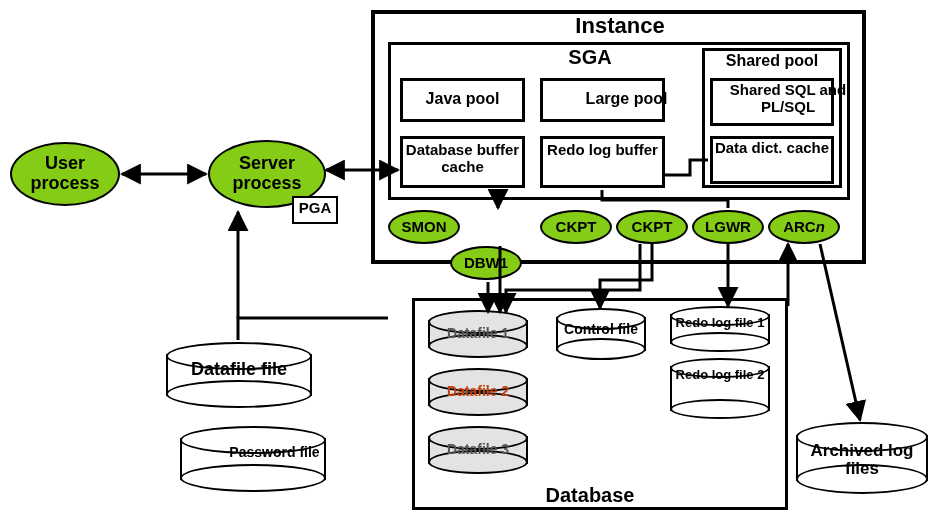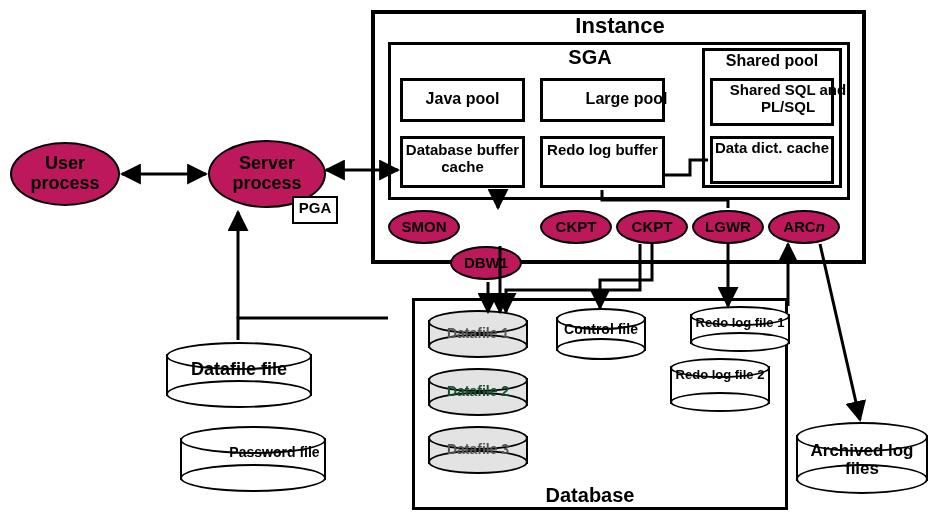--- a/index.html
+++ b/index.html
@@ -24,21 +24,21 @@
     position: absolute;
     font-weight: bold;
     color: #000;
     text-align: center;
     line-height: 1.1;
   }
   .ellipse {
     position: absolute;
     border: 2px solid #000;
     border-radius: 50%;
-    background: #be185d;
+    background: #84cc16;
     display: flex;
     align-items: center;
     justify-content: center;
     font-weight: bold;
     text-align: center;
     line-height: 1.1;
     box-sizing: border-box;
   }
   .cyl {
     position: absolute;
@@ -143,43 +143,43 @@
   <div class="cyl grey" style="left:428px; top:310px; width:100px; height:48px;">
     <div class="body" style="top:10px; bottom:10px;"></div>
     <div class="bottom" style="bottom:0; height:20px;"></div>
     <div class="top" style="top:0; height:20px;"></div>
     <div class="txt" style="top:16px; font-size:14px; color:#555;">Datafile 1</div>
   </div>
   <div class="cyl grey" style="left:428px; top:368px; width:100px; height:48px;">
     <div class="body" style="top:10px; bottom:10px;"></div>
     <div class="bottom" style="bottom:0; height:20px;"></div>
     <div class="top" style="top:0; height:20px;"></div>
-    <div class="txt" style="top:16px; font-size:14px; color:#14532d;">Datafile 2</div>
+    <div class="txt" style="top:16px; font-size:14px; color:#c2410c;">Datafile 2</div>
   </div>
   <div class="cyl grey" style="left:428px; top:426px; width:100px; height:48px;">
     <div class="body" style="top:10px; bottom:10px;"></div>
     <div class="bottom" style="bottom:0; height:20px;"></div>
     <div class="top" style="top:0; height:20px;"></div>
     <div class="txt" style="top:16px; font-size:14px; color:#555;">Datafile 3</div>
   </div>
 
   <div class="cyl" style="left:556px; top:308px; width:90px; height:52px;">
     <div class="body" style="top:9px; bottom:9px;"></div>
     <div class="bottom" style="bottom:0; height:18px;"></div>
     <div class="top" style="top:0; height:18px;"></div>
     <div class="txt" style="top:14px; font-size:14px;">Control file</div>
   </div>
 
-  <div class="cyl" style="left:670px; top:306px; width:100px; height:46px;margin-left:20px;">
+  <div class="cyl" style="left:670px; top:306px; width:100px; height:46px;">
     <div class="body" style="top:8px; bottom:8px;"></div>
     <div class="bottom" style="bottom:0; height:16px;"></div>
     <div class="top" style="top:0; height:16px;"></div>
     <div class="txt" style="top:10px; font-size:13px;">Redo log file 1</div>
   </div>
-  <div class="cyl" style="left:670px; top:358px; width:100px; height:54px;">
+  <div class="cyl" style="left:670px; top:358px; width:100px; height:61px;">
     <div class="body" style="top:8px; bottom:8px;"></div>
     <div class="bottom" style="bottom:0; height:16px;"></div>
     <div class="top" style="top:0; height:16px;"></div>
     <div class="txt" style="top:10px; font-size:13px;">Redo log file 2</div>
   </div>
 
   <div class="cyl" style="left:166px; top:342px; width:146px; height:66px;">
     <div class="body" style="top:12px; bottom:12px;"></div>
     <div class="bottom" style="bottom:0; height:24px;"></div>
     <div class="top" style="top:0; height:24px;"></div>

